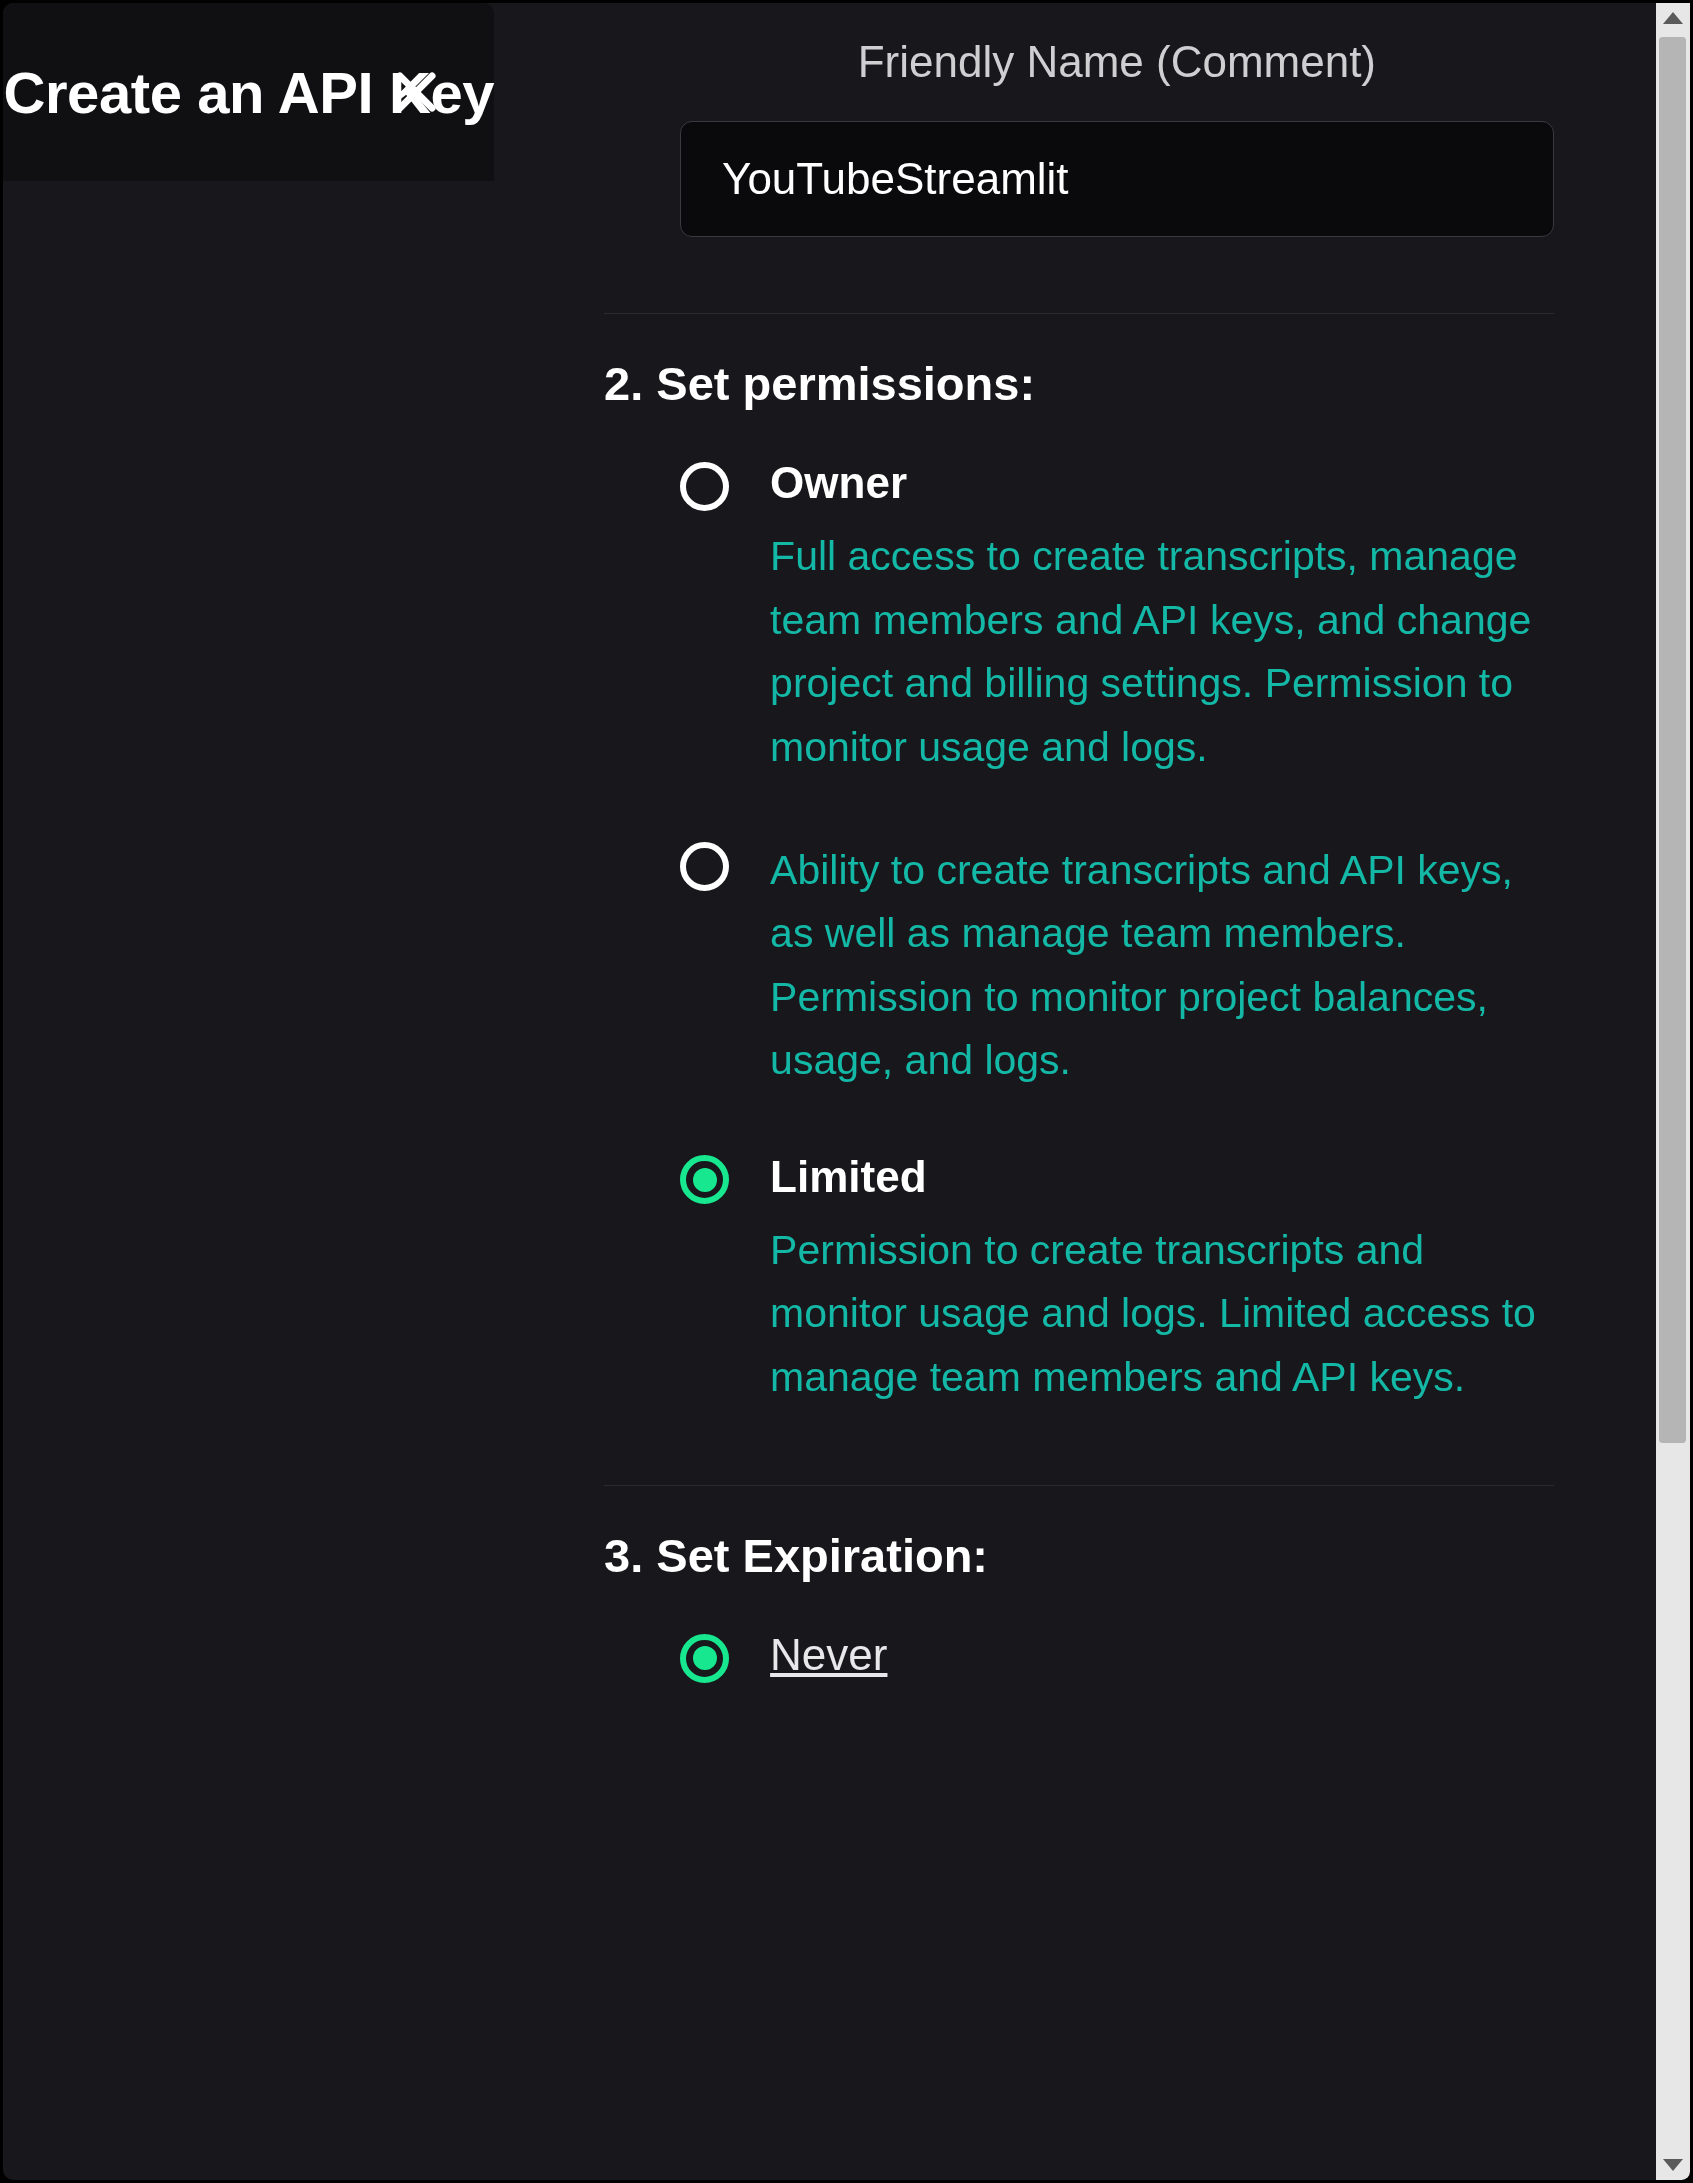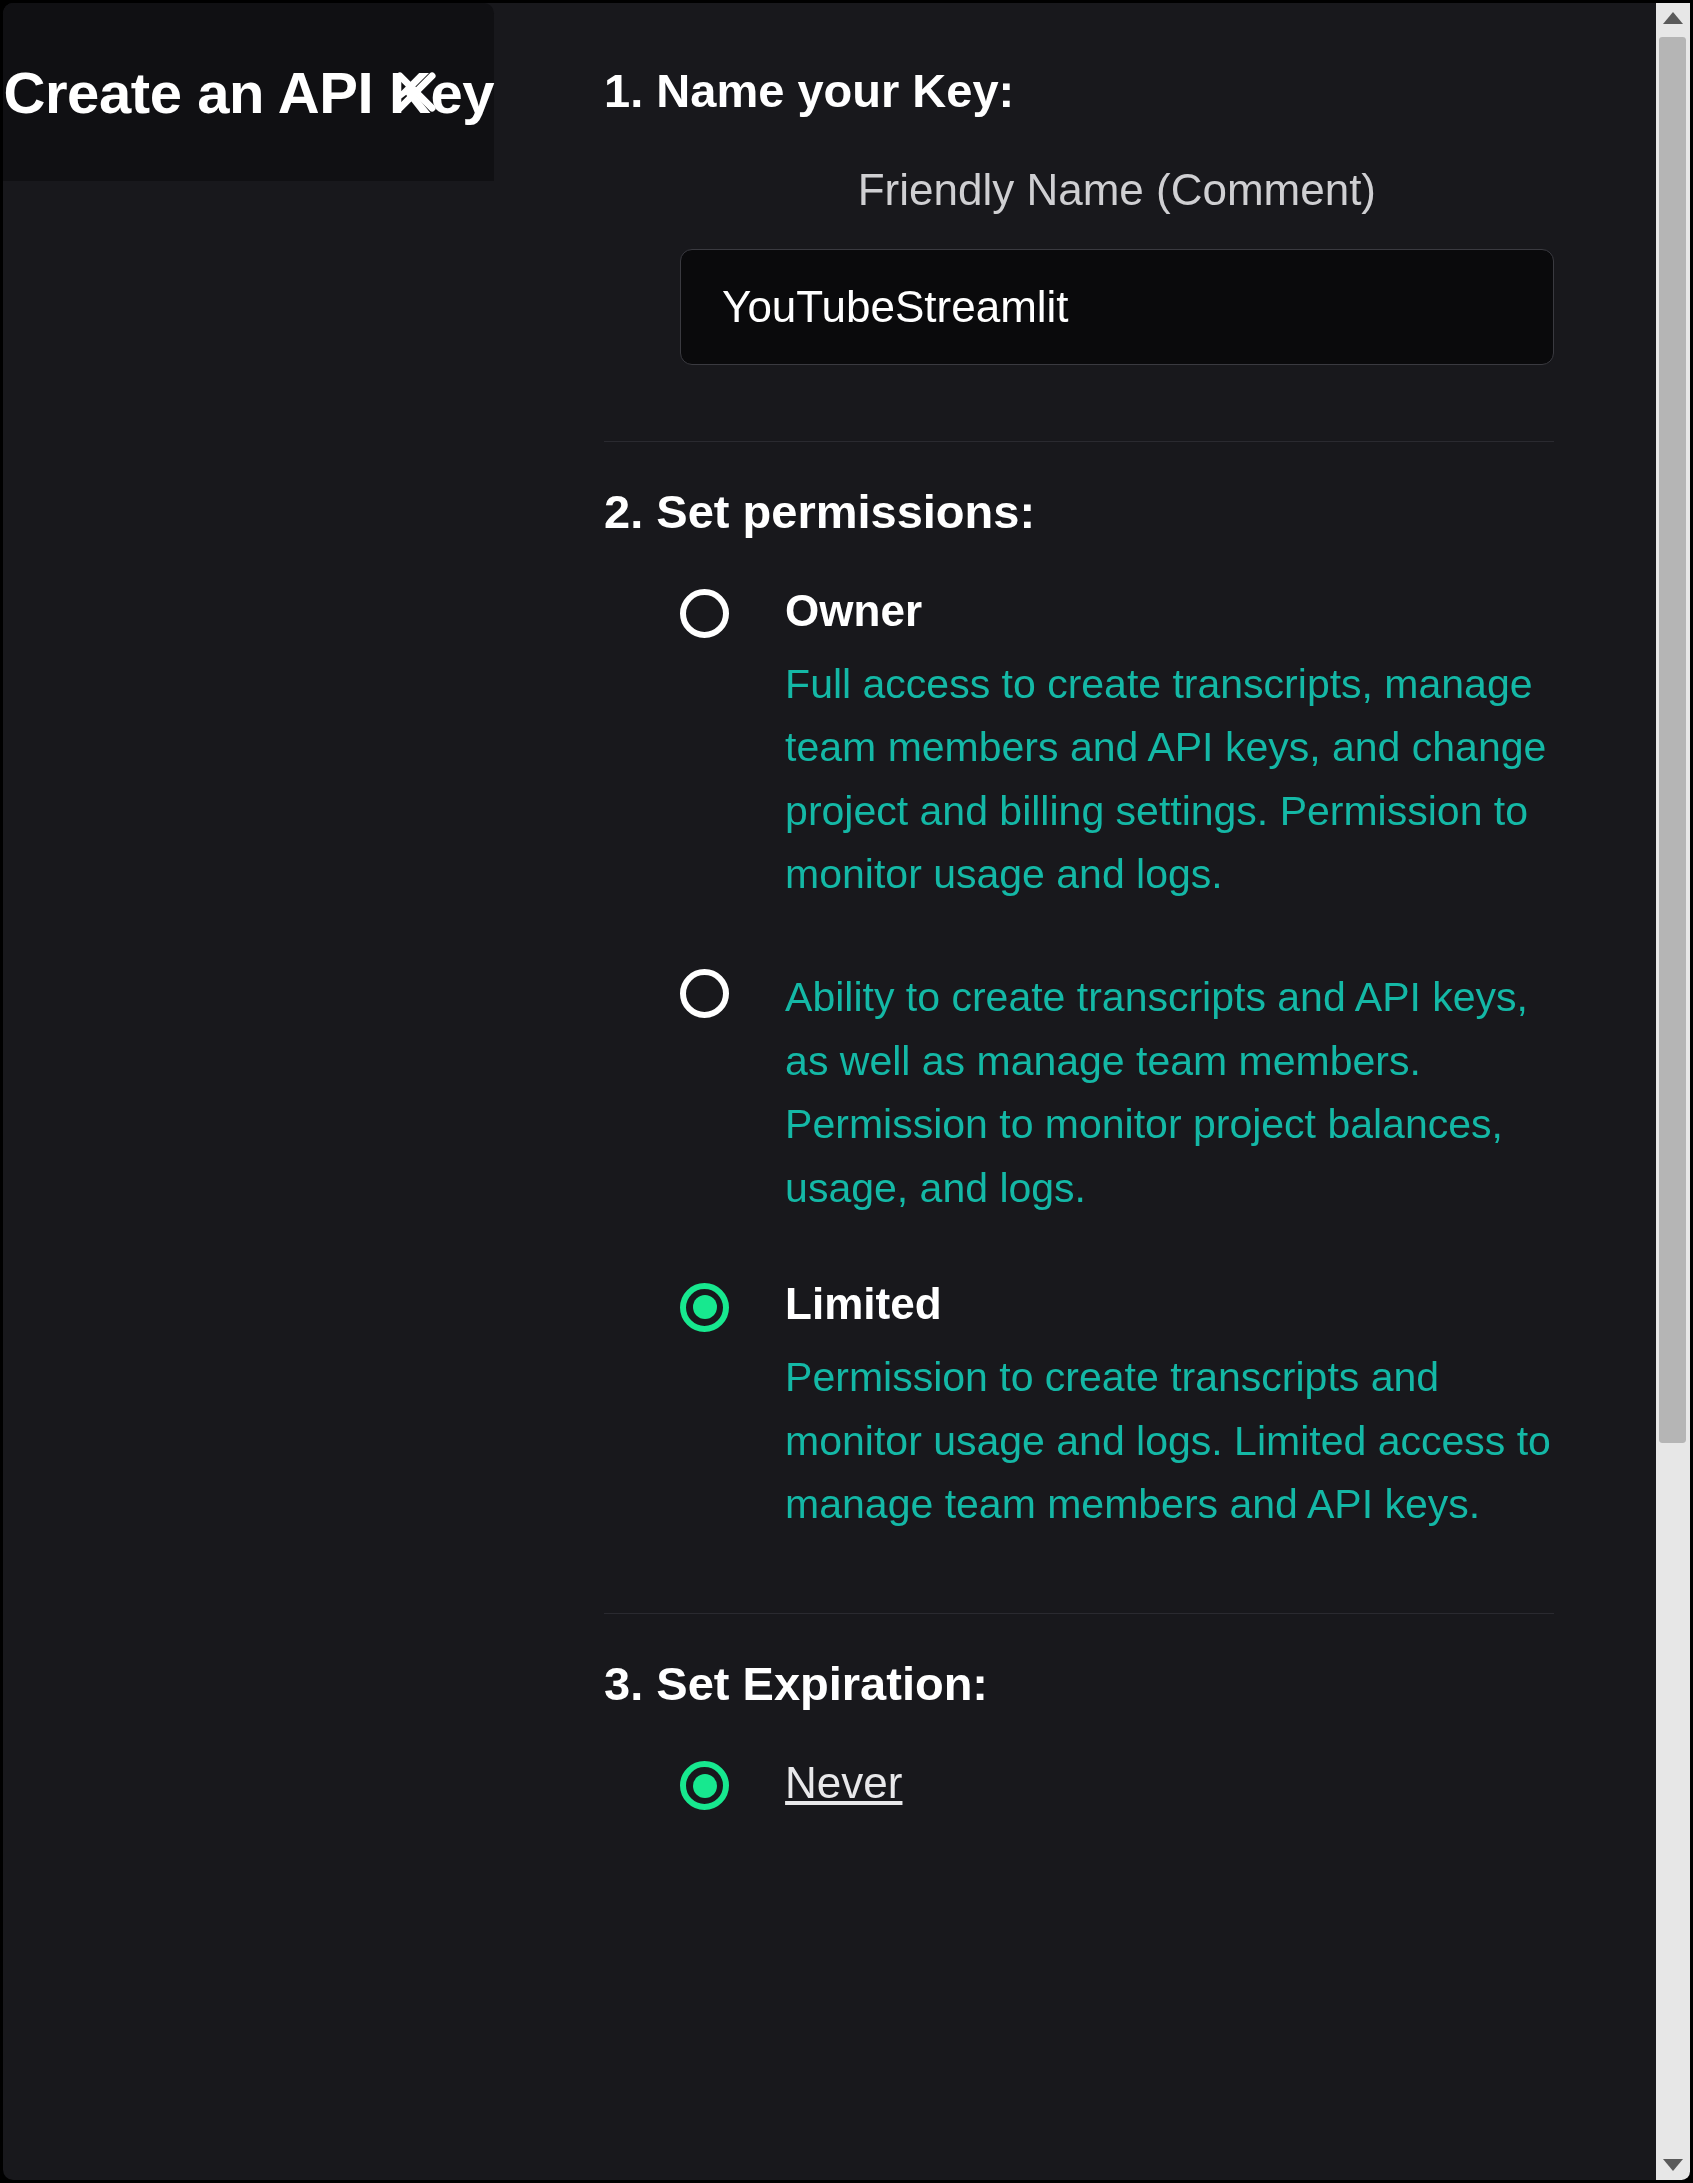--- a/index.html
+++ b/index.html
@@ -118,21 +118,21 @@
     border-top: 1.7px solid #2a2a30;
     margin: 76px 0 42px 0;
   }
 
   .radio-list {
     margin-left: 76px;
   }
   .radio-item {
     display: flex;
     align-items: flex-start;
-    gap: 56px;
+    gap: 41px;
     margin-bottom: 59px;
   }
   .radio-item.compact { margin-bottom: 34px; text-decoration: underline; }
   .radio {
     flex: 0 0 auto;
     width: 49px; height: 49px;
     border-radius: 50%;
     border: 6px solid #fff;
     margin-top: 3.4px;
     position: relative;
@@ -180,21 +180,20 @@
       <svg viewBox="0 0 40 40">
         <line x1="6" y1="6" x2="34" y2="34"></line>
         <line x1="34" y1="6" x2="6" y2="34"></line>
       </svg>
     </button>
   </div>
 
   <div class="modal-body-wrap">
     <div class="modal-body">
 
-      <h2 class="section-heading">1. Name your Key:</h2>
       <div class="field-label">Friendly Name (Comment)</div>
       <input class="text-input" type="text" value="YouTubeStreamlit" style="">
 
       <hr class="divider">
 
       <h2 class="section-heading">2. Set permissions:</h2>
       <div class="radio-list">
 
         <div class="radio-item">
           <div class="radio"></div>

